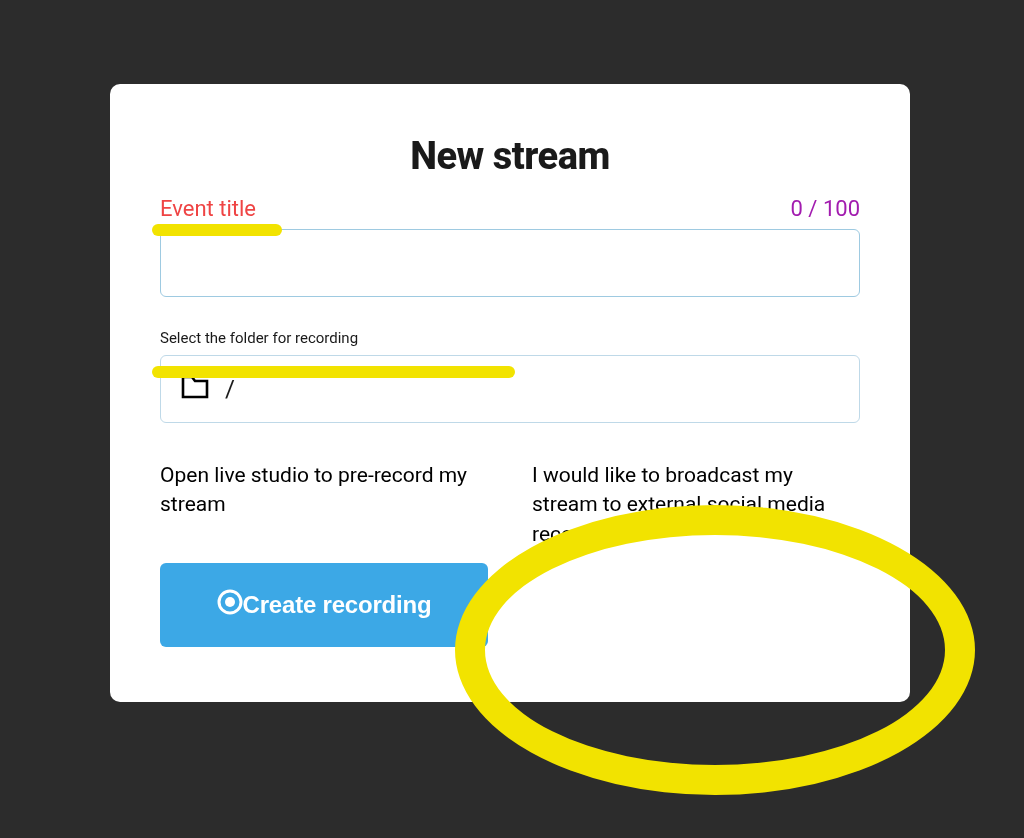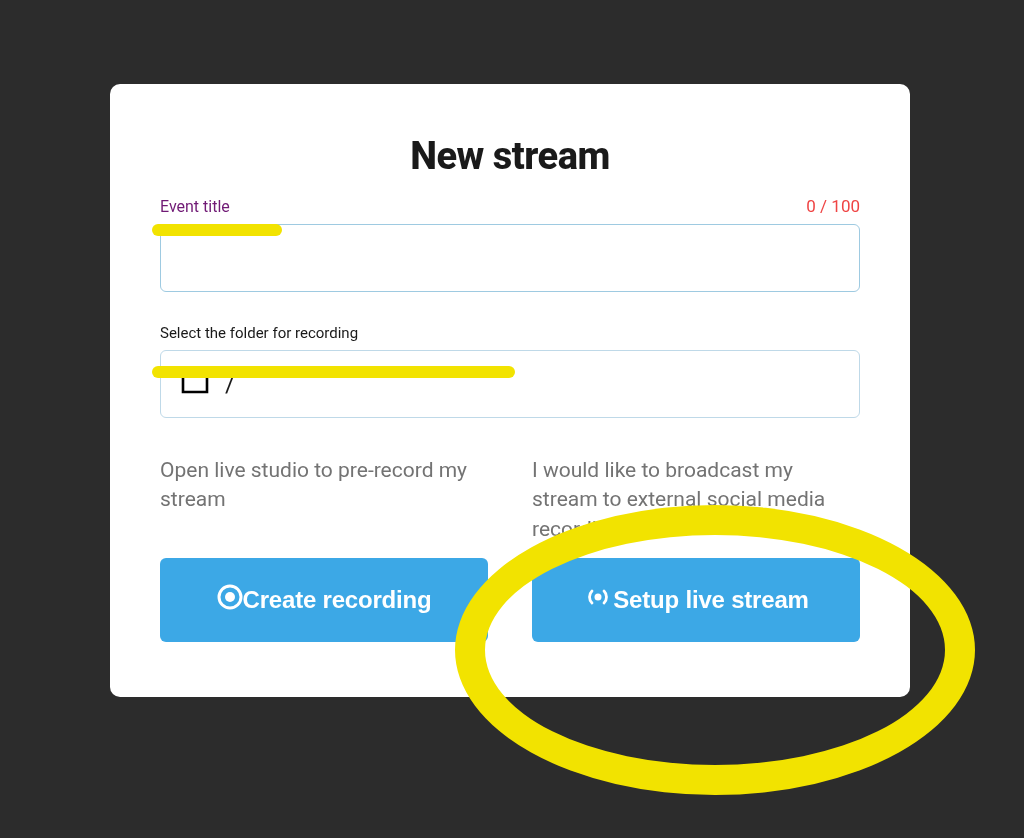--- a/index.html
+++ b/index.html
@@ -32,27 +32,27 @@
       margin-bottom: 18px;
       letter-spacing: -0.5px;
     }
     .field-header {
       display: flex;
       justify-content: space-between;
       align-items: center;
       margin-bottom: 8px;
     }
     .field-label {
-      font-size: 16px;
-      color: #701a75;
+      font-size: 22px;
+      color: #ef4444;
       font-weight: 400;
     }
     .char-counter {
-      font-size: 17px;
-      color: #ef4444;
+      font-size: 22px;
+      color: #a21caf;
     }
     .text-input {
       width: 100%;
       height: 68px;
       border: 1px solid #9ecae1;
       border-radius: 6px;
       padding: 12px 16px;
       font-size: 20px;
       background: #fff;
       outline: none;
@@ -87,21 +87,21 @@
       margin-top: 38px;
     }
     .option-column {
       flex: 1;
       display: flex;
       flex-direction: column;
     }
     .option-desc {
       font-size: 21px;
       line-height: 1.4;
-      color: #737373;
+      color: #000000;
       min-height: 90px;
       margin-bottom: 12px;
     }
     .action-button {
       background: #3ca8e6;
       color: #fff;
       border: none;
       border-radius: 6px;
       height: 84px;
       display: flex;
@@ -166,29 +166,19 @@
             <circle cx="13" cy="13" r="11" stroke="#fff" stroke-width="3" fill="none"></circle>
             <circle cx="13" cy="13" r="5" fill="#fff"></circle>
           </svg>
         </span>
         <span>Create recording</span>
       </button>
     </div>
 
     <div class="option-column">
       <div class="option-desc">I would like to broadcast my stream to external social media recording</div>
-      <button class="action-button">
-        <span>
-          <svg width="30" height="26" viewBox="0 0 30 26">
-            <circle cx="15" cy="13" r="3.5" fill="#fff"></circle>
-            <path d="M9 7 A8.5 8.5 0 0 0 9 19" stroke="#fff" stroke-width="2.8" fill="none" stroke-linecap="round"></path>
-            <path d="M21 7 A8.5 8.5 0 0 1 21 19" stroke="#fff" stroke-width="2.8" fill="none" stroke-linecap="round"></path>
-          </svg>
-        </span>
-        <span>Setup live stream</span>
-      </button>
     </div>
   </div>
 </div>
 
 <div class="highlight-underline" style="left:152px; top:224px; width:130px;"></div>
 <div class="highlight-underline" style="left:152px; top:366px; width:363px;"></div>
 <div class="highlight-ellipse" style="left:455px; top:505px; width:520px; height:290px;"></div>
 
 </body></html>

